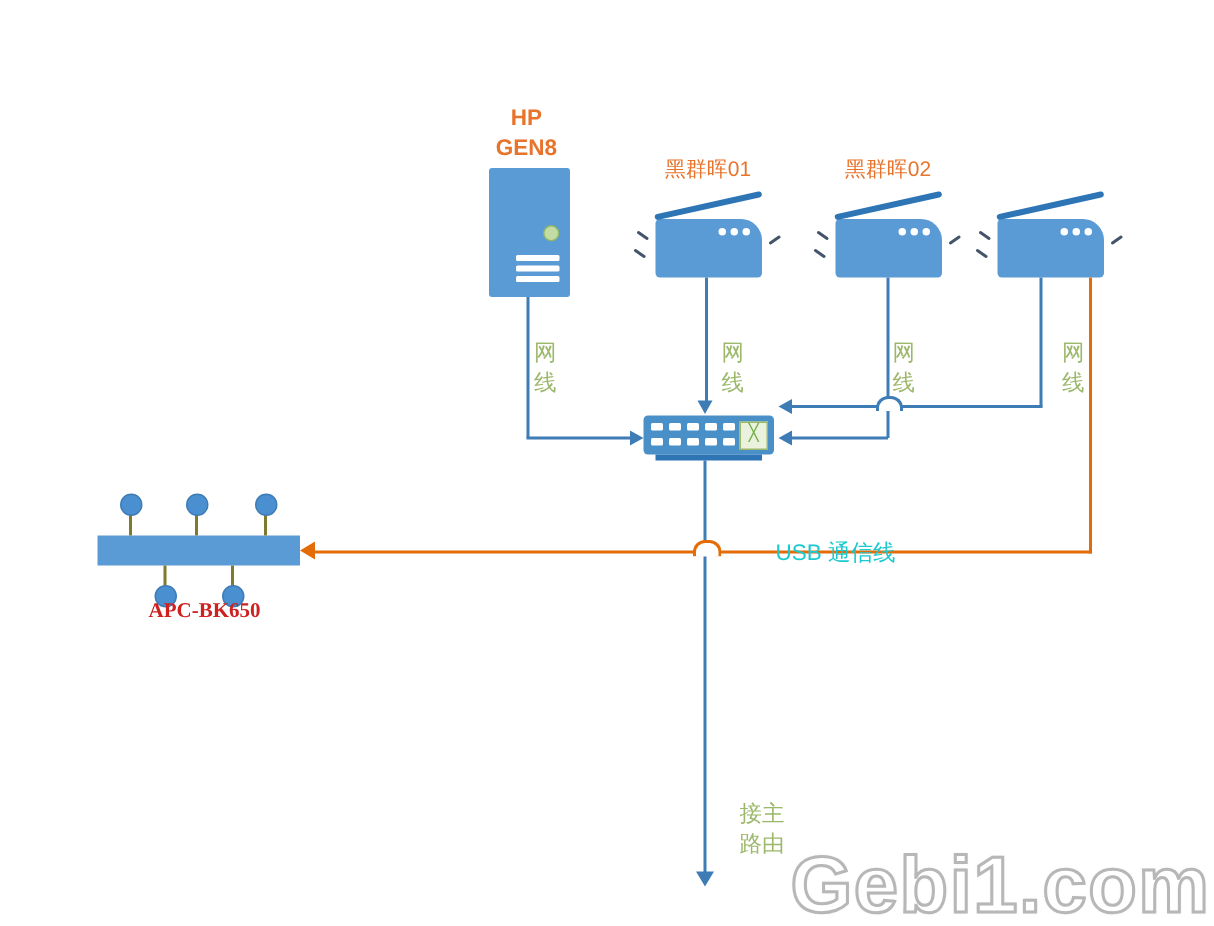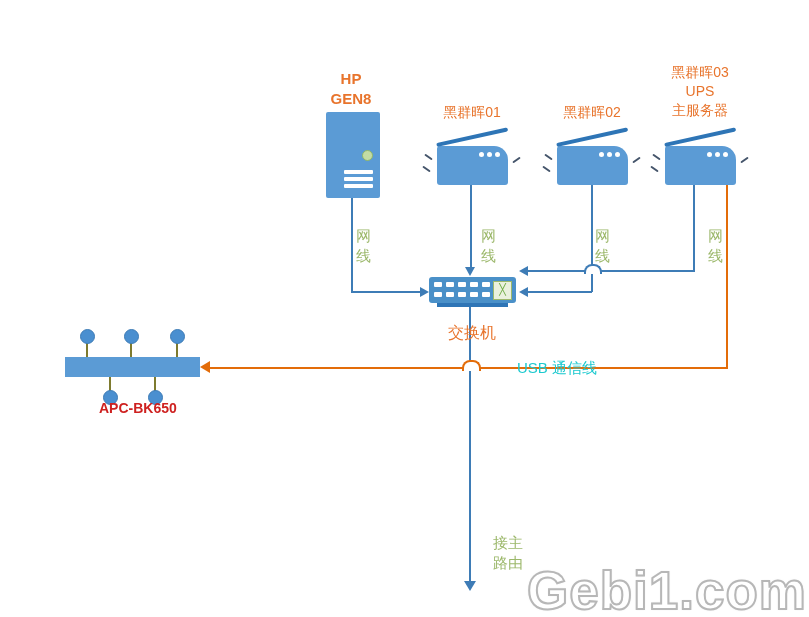--- a/index.html
+++ b/index.html
@@ -7,21 +7,21 @@
     position:relative;width:809px;height:617px;background:#ffffff;overflow:hidden;
     font-family:"Liberation Sans","DejaVu Sans",sans-serif;
   }
   .abs{position:absolute;}
   .ml{white-space:pre-line;}
   
   .lbl-orange{color:#E8742C;font-size:14px;line-height:1.35;text-align:center;}
   .lbl-orange.bold{font-weight:700;font-size:15px;}
   .lbl-green{color:#9CB86B;font-size:15px;line-height:1.35;}
   .lbl-red{color:#CE2120;font-size:15px;}
-  .lbl-red.bold{font-weight:700;font-size:14px;}
+  .lbl-red.bold{font-weight:700;font-size:14px;font-family:Liberation Serif, serif;}
   .lbl-cyan{color:#1CC9CF;font-size:15px;}
   .watermark{
     color:#ffffff;font-size:53px;font-weight:700;letter-spacing:1px;
     -webkit-text-stroke:2px #b7b7b7;text-shadow:0 0 2px rgba(170,170,170,.65);
   }
   
   .tower{background:#5B9BD5;border-radius:2px;}
   .tower .dot{position:absolute;width:9px;height:9px;border-radius:50%;background:#C3DCA4;border:1px solid #8FB56A;}
   .tower .bar{position:absolute;background:#fff;height:4px;border-radius:1px;}
   .nas{position:absolute;width:71px;height:39px;background:#5B9BD5;border-radius:3px 14px 3px 3px;}
@@ -76,23 +76,20 @@
   <div class="nas" style="left:557px;top:146px;">
     <div class="lid"></div>
     <div class="ndot" style="left:42px;"></div>
     <div class="ndot" style="left:50px;"></div>
     <div class="ndot" style="left:58px;"></div>
     <div class="tick" style="left:-13px;top:10px;transform:rotate(35deg);"></div>
     <div class="tick" style="left:-15px;top:22px;transform:rotate(35deg);"></div>
     <div class="tick" style="left:75px;top:13px;transform:rotate(-35deg);"></div>
   </div>
 
-  <div class="abs lbl-orange ml" style="left:655px;top:63px;width:90px;">黑群晖03
-UPS
-主服务器</div>
   <div class="nas" style="left:665px;top:146px;">
     <div class="lid"></div>
     <div class="ndot" style="left:42px;"></div>
     <div class="ndot" style="left:50px;"></div>
     <div class="ndot" style="left:58px;"></div>
     <div class="tick" style="left:-13px;top:10px;transform:rotate(35deg);"></div>
     <div class="tick" style="left:-15px;top:22px;transform:rotate(35deg);"></div>
     <div class="tick" style="left:75px;top:13px;transform:rotate(-35deg);"></div>
   </div>
 
@@ -129,21 +126,20 @@
     <div class="port" style="left:41px;top:5px;"></div>
     <div class="port" style="left:53px;top:5px;"></div>
     <div class="port" style="left:5px;top:15px;"></div>
     <div class="port" style="left:17px;top:15px;"></div>
     <div class="port" style="left:29px;top:15px;"></div>
     <div class="port" style="left:41px;top:15px;"></div>
     <div class="port" style="left:53px;top:15px;"></div>
     <div class="badge" style="left:64px;top:4px;width:17px;height:17px;">╳</div>
   </div>
   <div class="abs" style="left:437px;top:303px;width:71px;height:4px;background:#2E75B6;"></div>
-  <div class="abs lbl-orange" style="left:424px;top:322px;width:96px;font-size:16px;">交换机</div>
 
   <div class="abs ups-bar" style="left:65px;top:357px;width:135px;height:20px;"></div>
   <div class="abs stem" style="left:86px;top:342px;height:15px;"></div>
   <div class="abs stem" style="left:130px;top:342px;height:15px;"></div>
   <div class="abs stem" style="left:176px;top:342px;height:15px;"></div>
   <div class="abs plug" style="left:80px;top:329px;"></div>
   <div class="abs plug" style="left:124px;top:329px;"></div>
   <div class="abs plug" style="left:170px;top:329px;"></div>
   <div class="abs stem" style="left:109px;top:377px;height:14px;"></div>
   <div class="abs stem" style="left:154px;top:377px;height:14px;"></div>

